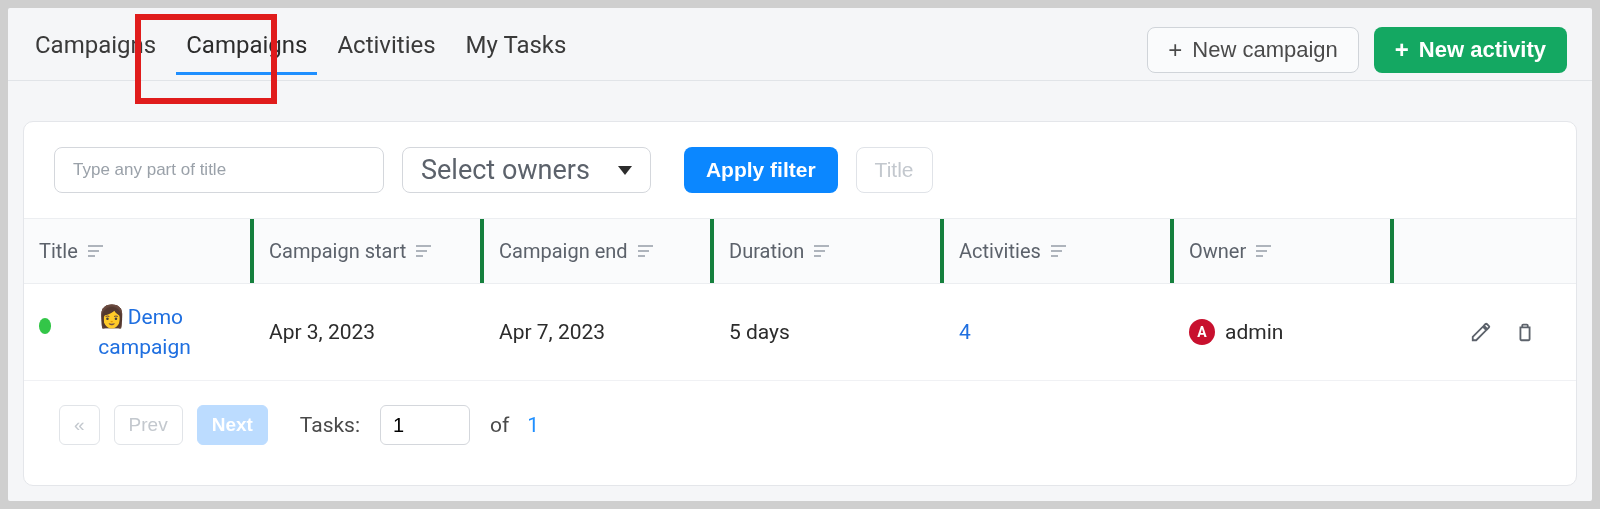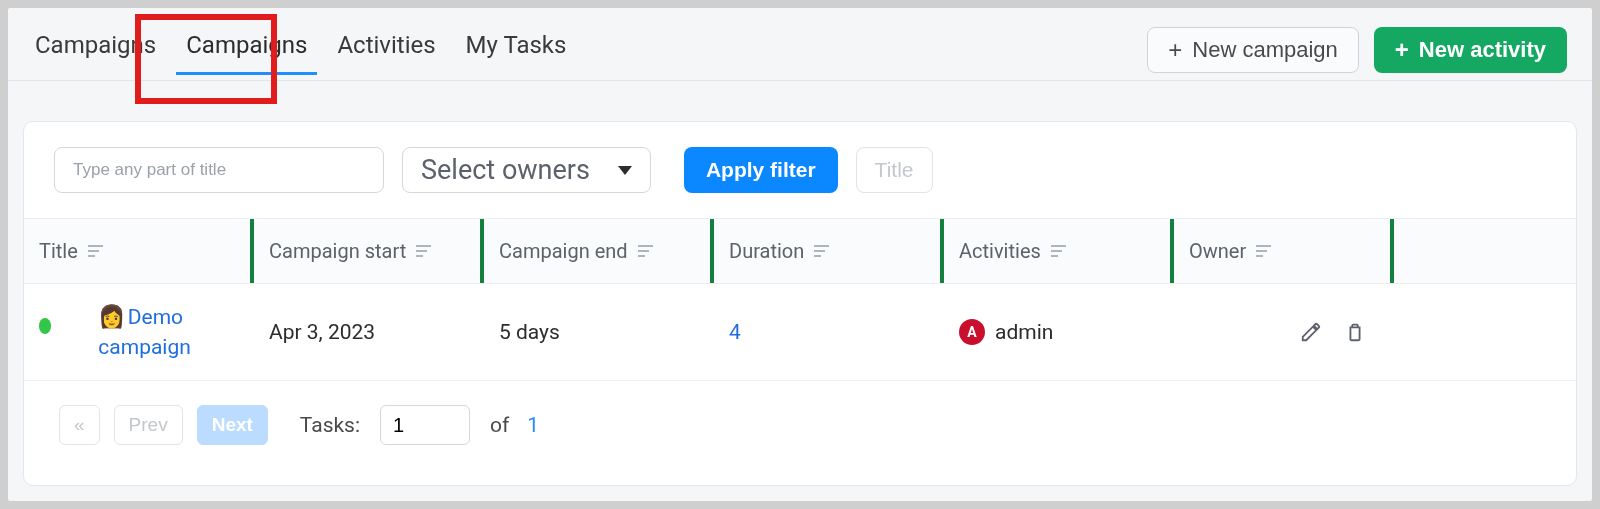--- a/index.html
+++ b/index.html
@@ -230,20 +230,21 @@
     </div>
 
     <div class="trow">
       <div class="td title-cell">
         <span class="green-dot"></span>
         <a class="title-link">
           <span class="emoji">👩</span><span>Demo campaign</span>
         </a>
       </div>
       <div class="td">Apr 3, 2023</div>
+      <div class="td">Apr 7, 2023</div>
       <div class="td">5 days</div>
       <div class="td"><span class="act-link">4</span></div>
       <div class="td owner-cell">
         <span class="avatar">A</span>
         <span>admin</span>
       </div>
       <div class="td actions-cell">
         <span class="icon-btn">
           <svg viewBox="0 0 24 24" fill="none" stroke="currentColor" stroke-width="2">
               <path d="M3 17.25V21h3.75L17.8 9.94l-3.75-3.75L3 17.25zM20.7 7.04a1 1 0 0 0 0-1.41l-2.34-2.34a1 1 0 0 0-1.41 0l-1.83 1.83 3.75 3.75 1.83-1.83z"></path>

